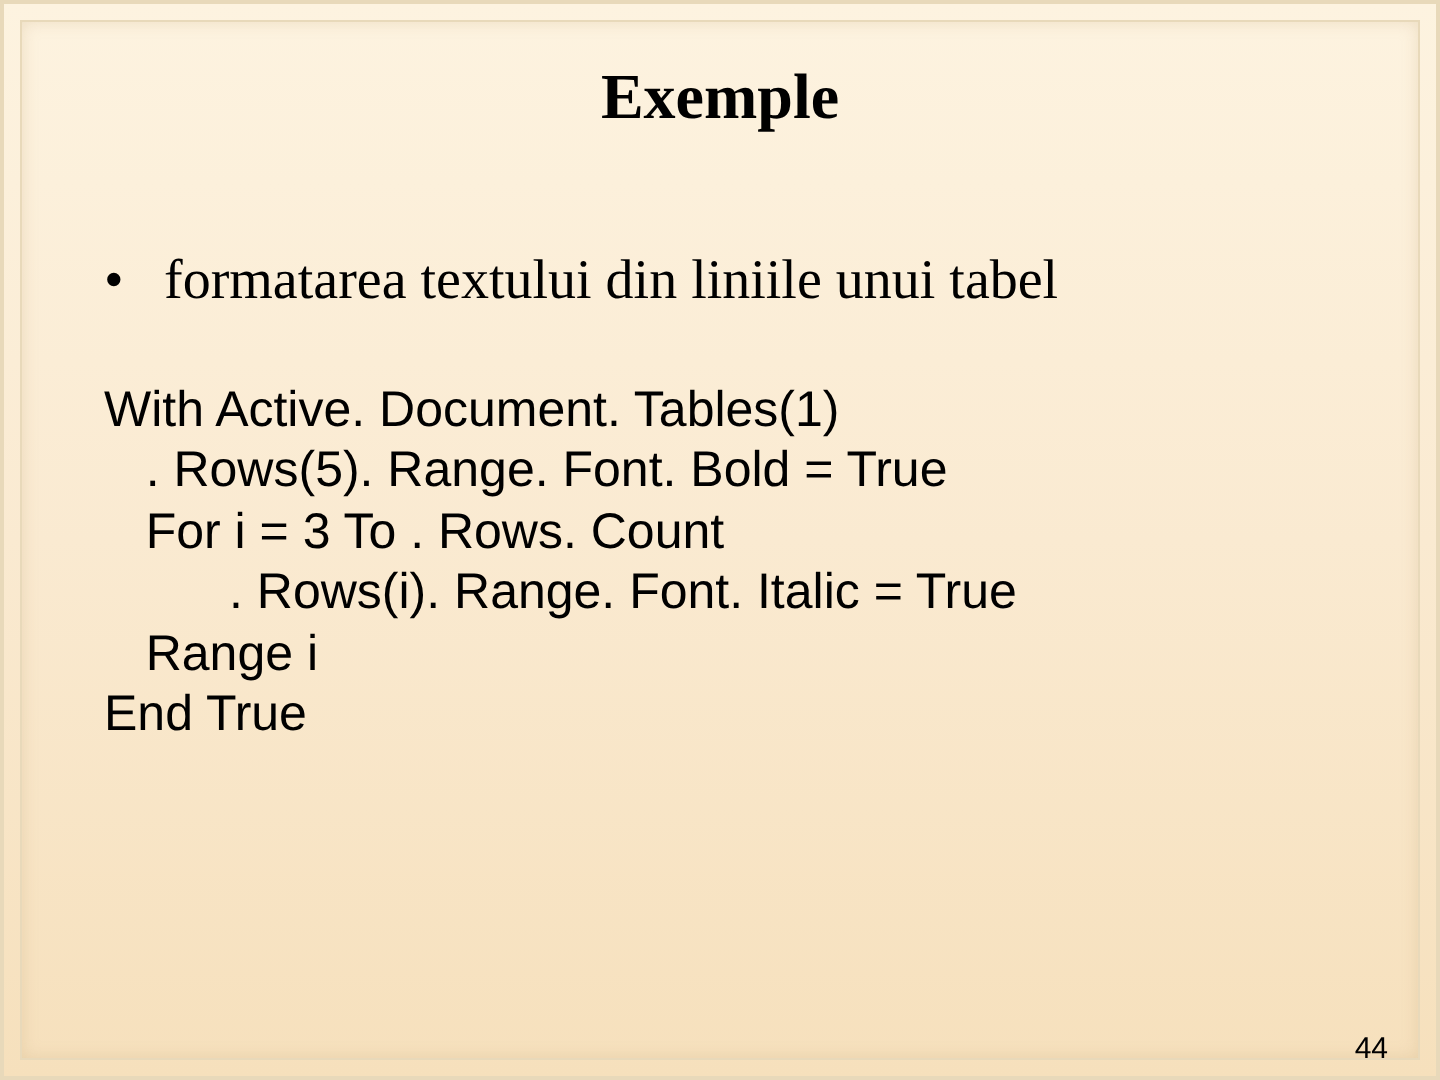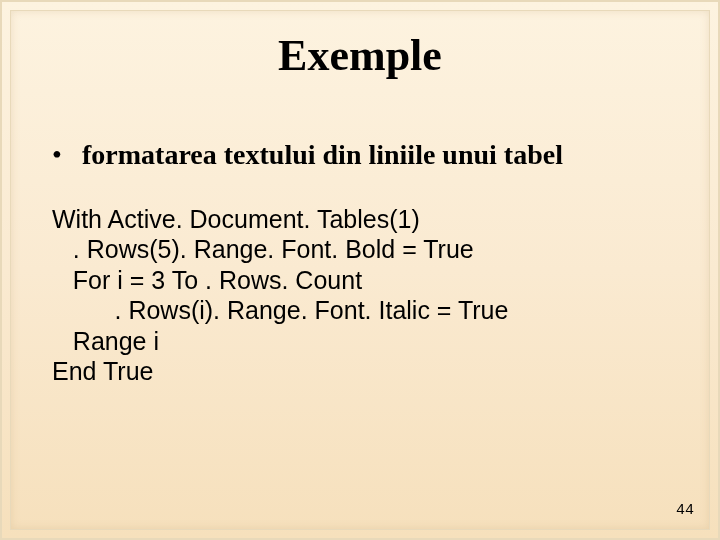--- a/index.html
+++ b/index.html
@@ -25,55 +25,54 @@
     left: 8px;
     right: 8px;
     bottom: 8px;
     border: 1px solid #e8d9ba;
     box-shadow: inset 0 0 8px rgba(190,160,110,0.25);
     pointer-events: none;
   }
   .title {
     text-align: center;
     font-weight: bold;
-    font-size: 44px;
+    font-size: 32px;
     margin-top: 28px;
   }
   .content {
     margin-top: 58px;
     padding: 0 40px 0 50px;
   }
   .bullet-row {
     display: flex;
     align-items: baseline;
     font-size: 28px;
     margin-bottom: 2px;
   }
   .bullet-dot {
     width: 30px;
     flex: 0 0 30px;
     text-align: left;
     font-size: 28px;
   }
   .bullet-text {
     flex: 1;
-    font-weight: bold;
   }
   .code {
     font-family: Arial, Helvetica, sans-serif;
     font-size: 25px;
     line-height: 1.22;
     margin-top: 2px;
     white-space: pre;
   }
   .page-num {
     position: absolute;
     right: 24px;
-    bottom: 19px;
-    font-family: Liberation Mono, monospace;
+    bottom: 5px;
+    font-family: Liberation Sans, sans-serif;
     font-size: 15px;
     color: #000;
   }
 </style>
 </head>
 <body>
 
 <div class="slide">
   <div class="frame"></div>
 

